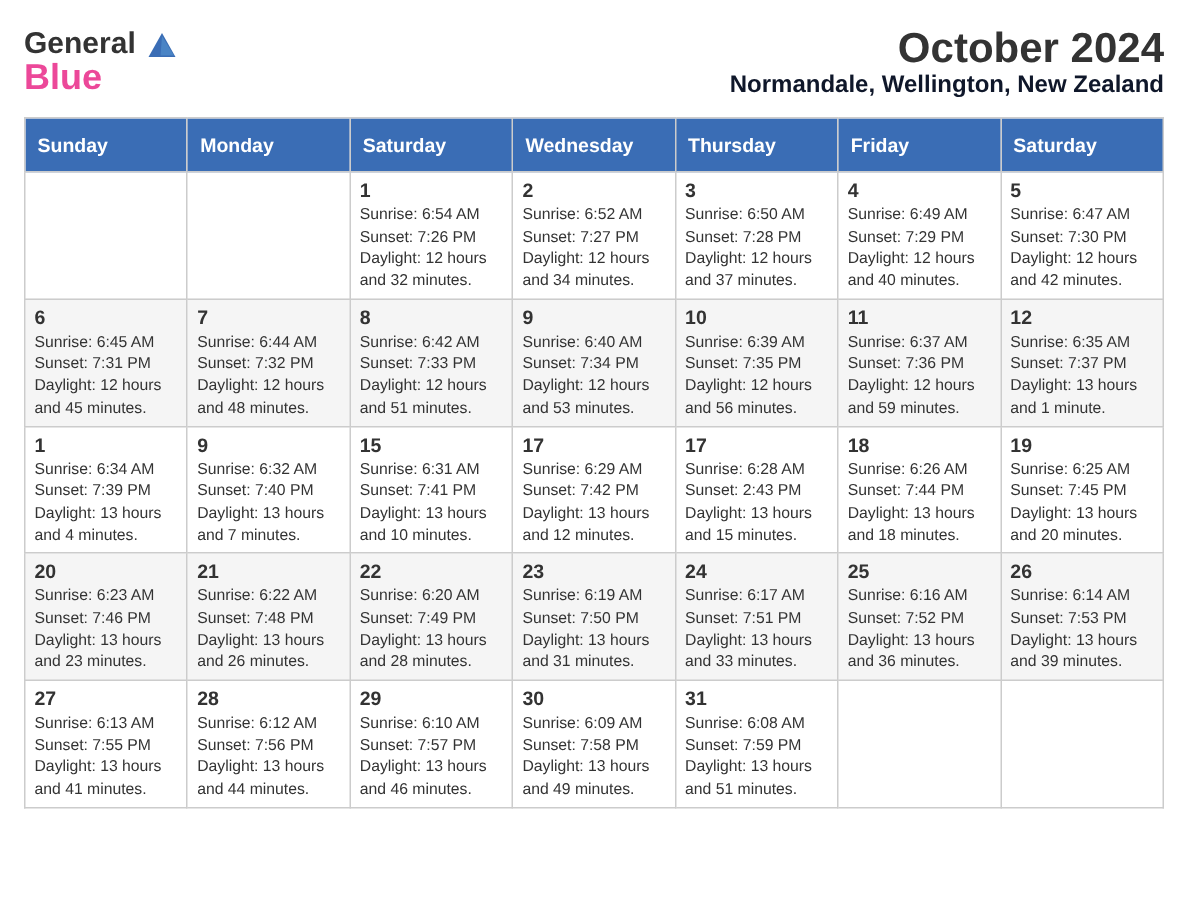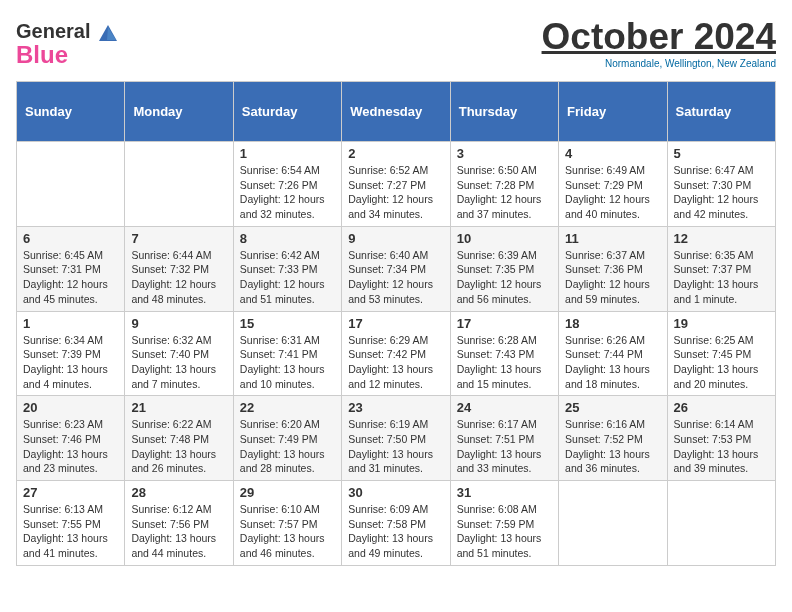--- a/index.html
+++ b/index.html
@@ -17,39 +17,38 @@
       margin-bottom: 12px;
     }
     .logo {
       display: flex;
       align-items: center;
     }
     .title-section {
       text-align: right;
     }
     .month-title {
-      font-size: 37px;
+      font-size: 28px;
       font-weight: bold;
       color: #333;
-      text-decoration: underline;
     }
     .location-title {
-      font-size: 10px;
-      color: #0369a1;
-      font-weight: normal;
+      font-size: 16px;
+      color: #0f172a;
+      font-weight: bold;
     }
     .calendar {
       width: 100%;
       border-collapse: collapse;
     }
     .calendar th {
       background-color: #3a6db5;
       color: #fff;
       text-align: left;
-      padding: 22px 8px;
+      padding: 10px 8px;
       font-size: 13px;
       border: 1px solid #ccc;
     }
     .calendar td {
       border: 1px solid #ccc;
       vertical-align: top;
       padding: 4px 6px;
       font-size: 11px;
       color: #333;
       width: 108px;
@@ -209,21 +208,21 @@
         </td>
         <td>
           <span class="day-number">17</span>
           <div class="day-info">Sunrise: 6:29 AM
 Sunset: 7:42 PM
 Daylight: 13 hours and 12 minutes.</div>
         </td>
         <td>
           <span class="day-number">17</span>
           <div class="day-info">Sunrise: 6:28 AM
-Sunset: 7:43 PM
+Sunset: 2:43 PM
 Daylight: 13 hours and 15 minutes.</div>
         </td>
         <td>
           <span class="day-number">18</span>
           <div class="day-info">Sunrise: 6:26 AM
 Sunset: 7:44 PM
 Daylight: 13 hours and 18 minutes.</div>
         </td>
         <td>
           <span class="day-number">19</span>

